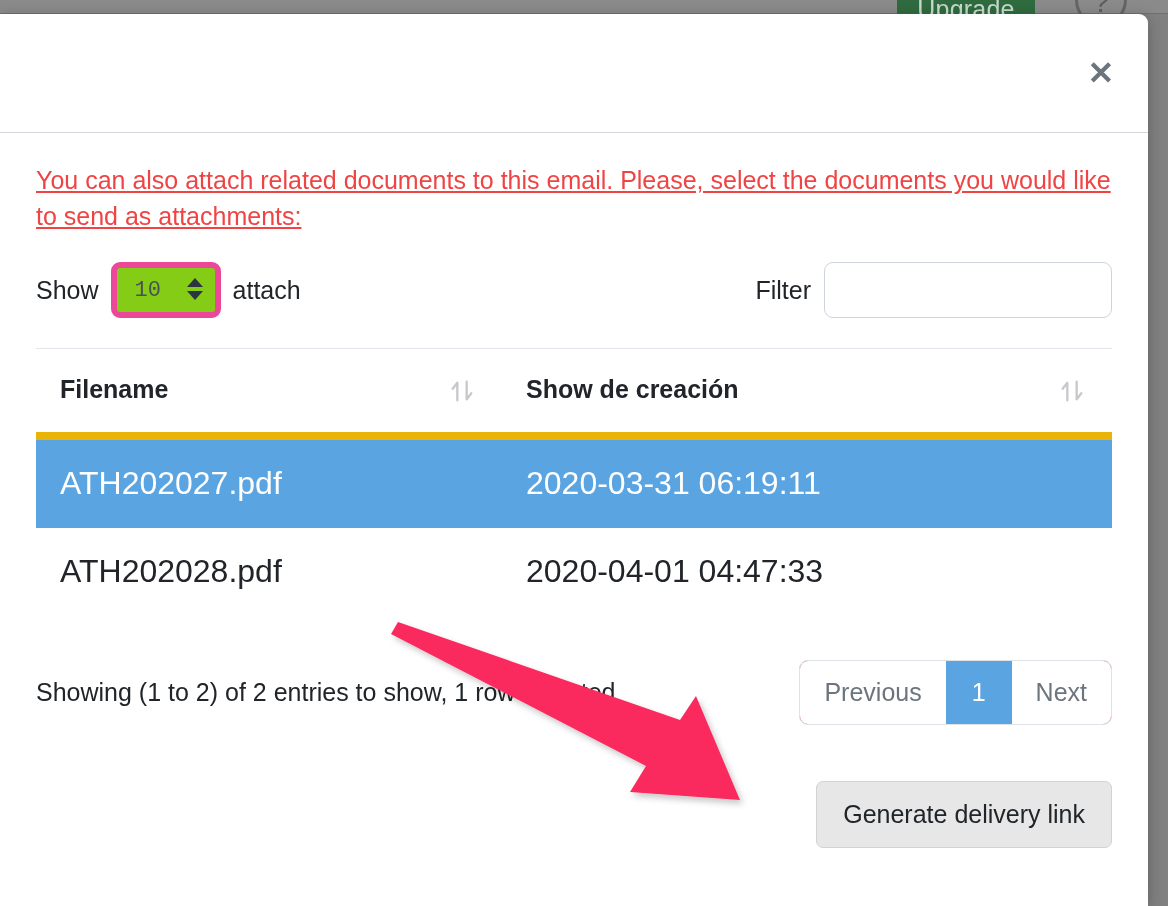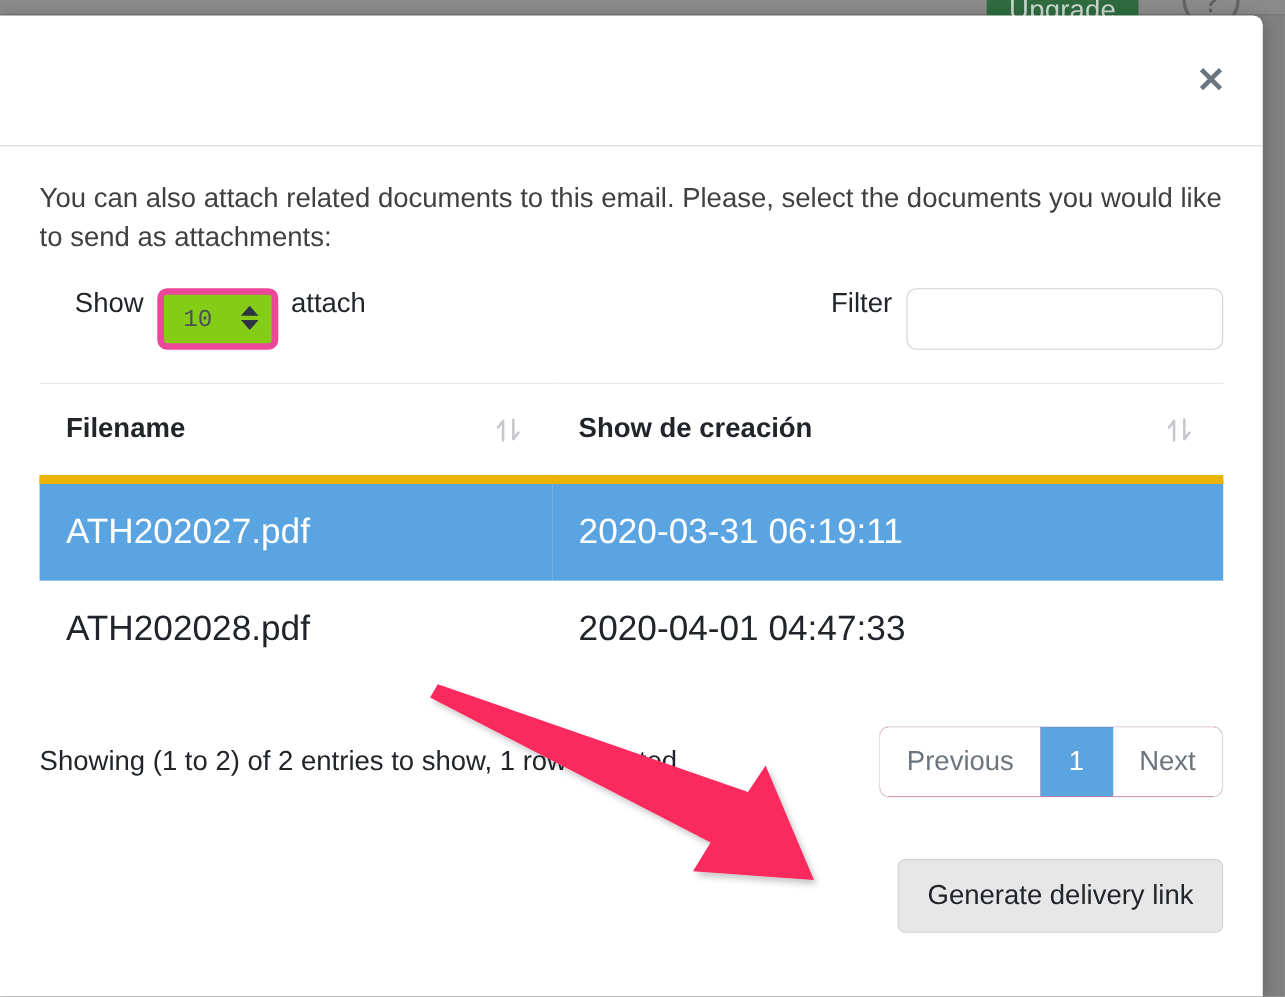--- a/index.html
+++ b/index.html
@@ -68,35 +68,36 @@
     font-weight: bold;
     line-height: 34px;
     cursor: pointer;
     padding: 0;
   }
 
   .modal-body { padding: 30px 36px 0 36px; }
 
   .intro {
     font-size: 25px;
-    color: #404040;
+    color: #ef4444;
     line-height: 1.42;
     margin: 0 0 28px 0;
     max-width: 1075px;
+    text-decoration: underline;
   }
 
   
   .controls {
     display: flex;
     align-items: center;
     justify-content: space-between;
     margin-bottom: 30px;
   }
   .show-group, .filter-group {
-    display: flex; align-items: flex-start; margin-left: 32px;
+    display: flex; align-items: center;
   }
   .show-label, .entries-label, .filter-label {
     font-size: 25px; color: #212529;
   }
   .show-select-wrap {
     position: relative;
     margin: 0 12px;
   }
   .show-select {
     appearance: none; -webkit-appearance: none;

